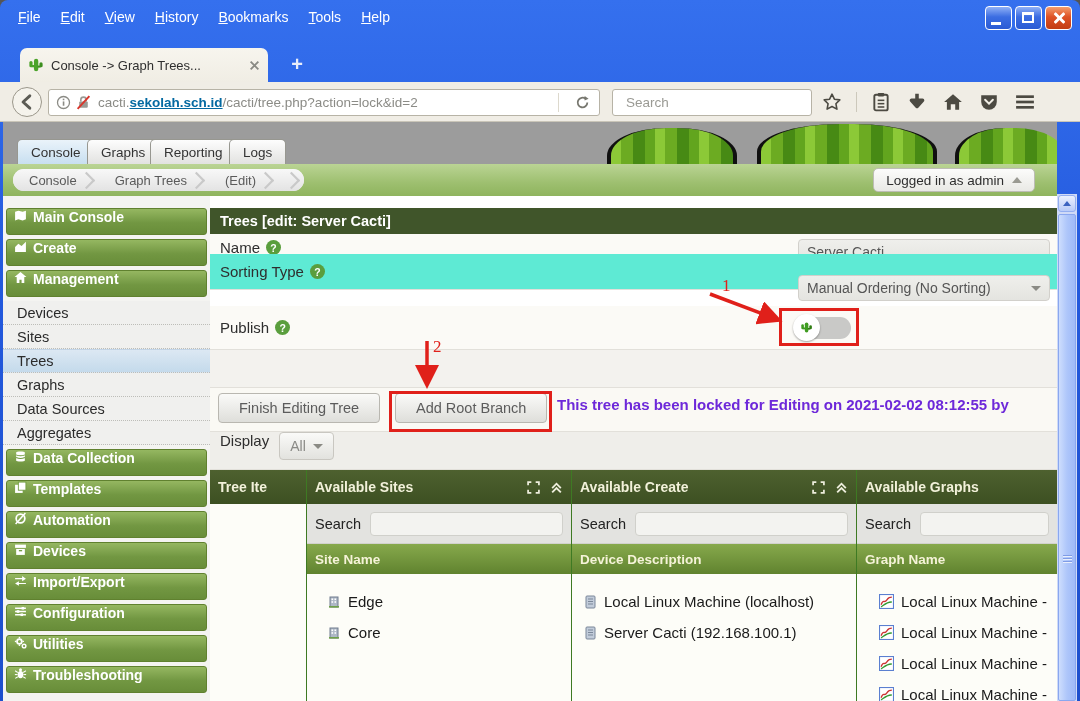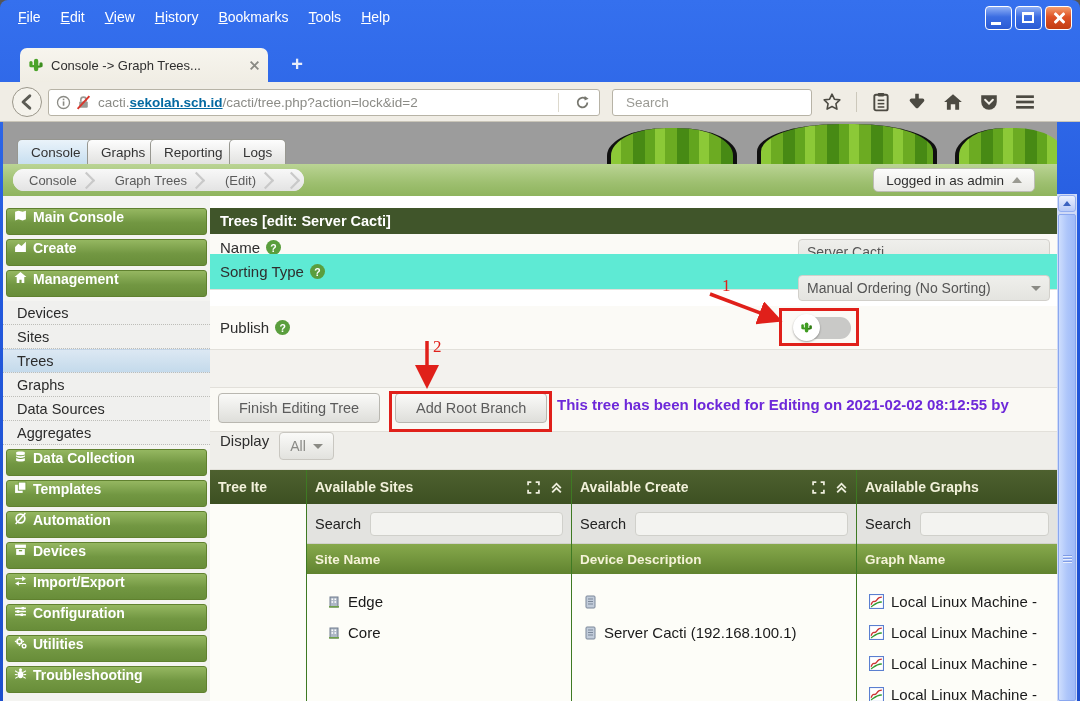--- a/index.html
+++ b/index.html
@@ -135,21 +135,21 @@
   .thead .lbl{flex:1;white-space:nowrap;overflow:hidden;}
   .tsearch{height:40px;background:#e3e3e0;display:flex;align-items:center;padding:0 8px;gap:9px;font-size:14.5px;color:#222;
     border-bottom:1px solid #d2d2cd;}
   .tsearch input{height:24px;border:1px solid #d0d0cb;border-radius:4px;background:#f3f3f0;outline:none;
     flex:1;min-width:0;font-family:inherit;font-size:13px;padding:0 6px;}
   .tsub{height:30px;background:linear-gradient(180deg,#87a94c 0%,#60832f 100%);color:#f5f3d8;font-weight:bold;
     font-size:13.5px;display:flex;align-items:center;padding:0 8px;}
   .tbody{background:#fdfdf8;height:127px;padding-top:12px;overflow:hidden;}
   .trow{height:31px;display:flex;align-items:center;gap:7px;padding-left:20px;font-size:15px;color:#1a1a1a;white-space:nowrap;}
   .col-devices .trow{padding-left:12px;}
-  .col-graphs .trow{padding-left:12px;overflow:hidden;}
+  .col-graphs .trow{padding-left:12px;overflow:hidden;justify-content:center;}
   
   .annot-rect{position:absolute;border:3px solid #e0201a;pointer-events:none;}
   .annot-label{position:absolute;color:#e0201a;font-family:"Liberation Serif","DejaVu Serif",serif;
     font-size:17px;pointer-events:none;}
   .overlay{position:absolute;left:0;top:0;width:1080px;height:701px;pointer-events:none;}
 </style>
 </head>
 <body>
 
 <div class="window">
@@ -544,20 +544,21 @@
                 <span>Device Description</span>
               </div>
             <div class="tbody">
               <div class="trow">
                 <svg width="13" height="14" viewBox="0 0 12 14">
                     <rect x="1.5" y="1" width="9" height="12" rx="1" fill="#c2ccda" stroke="#7b8799"></rect>
                     <line x1="3.5" y1="4" x2="8.5" y2="4" stroke="#7b8799"></line>
                     <line x1="3.5" y1="6.5" x2="8.5" y2="6.5" stroke="#7b8799"></line>
                     <line x1="3.5" y1="9" x2="8.5" y2="9" stroke="#7b8799"></line>
                   </svg>
+                <span>Local Linux Machine (localhost)</span>
               </div>
               <div class="trow">
                 <svg width="13" height="14" viewBox="0 0 12 14">
                     <rect x="1.5" y="1" width="9" height="12" rx="1" fill="#c2ccda" stroke="#7b8799"></rect>
                     <line x1="3.5" y1="4" x2="8.5" y2="4" stroke="#7b8799"></line>
                     <line x1="3.5" y1="6.5" x2="8.5" y2="6.5" stroke="#7b8799"></line>
                     <line x1="3.5" y1="9" x2="8.5" y2="9" stroke="#7b8799"></line>
                   </svg>
                 <span>Server Cacti (192.168.100.1)</span>
               </div>

